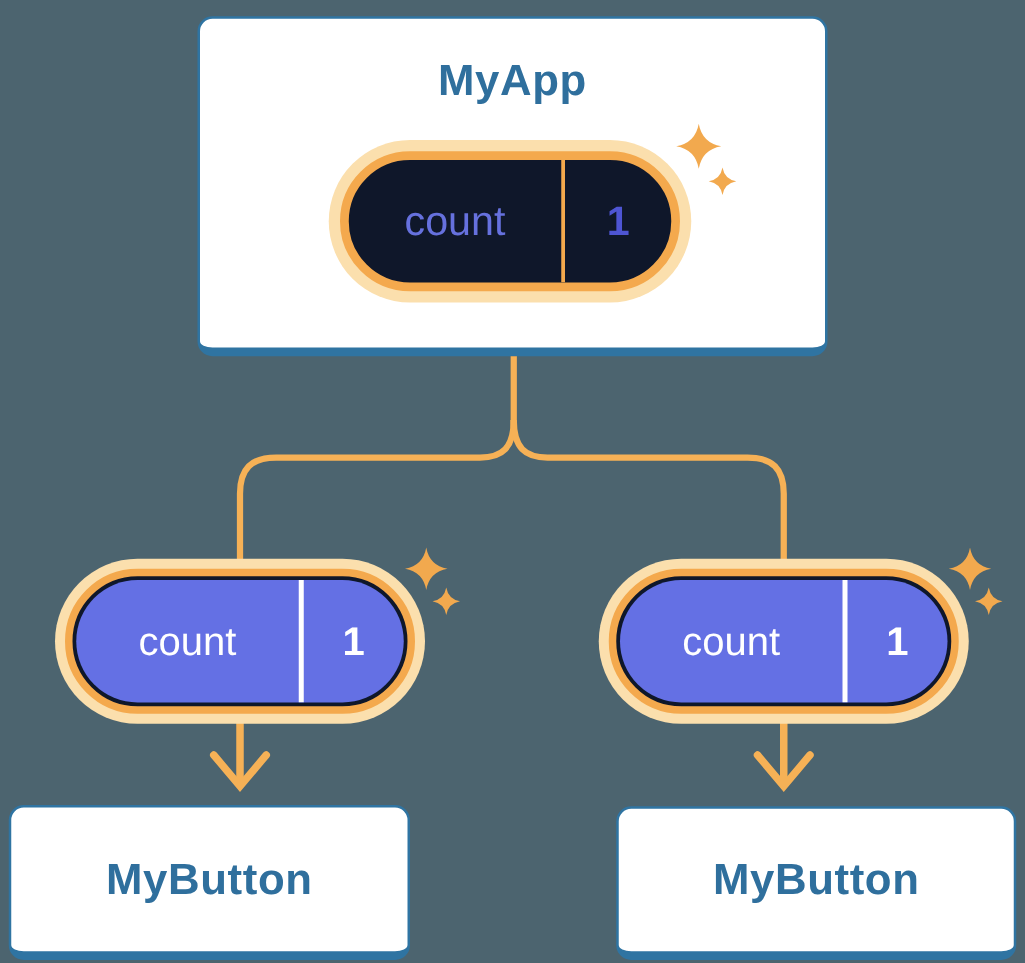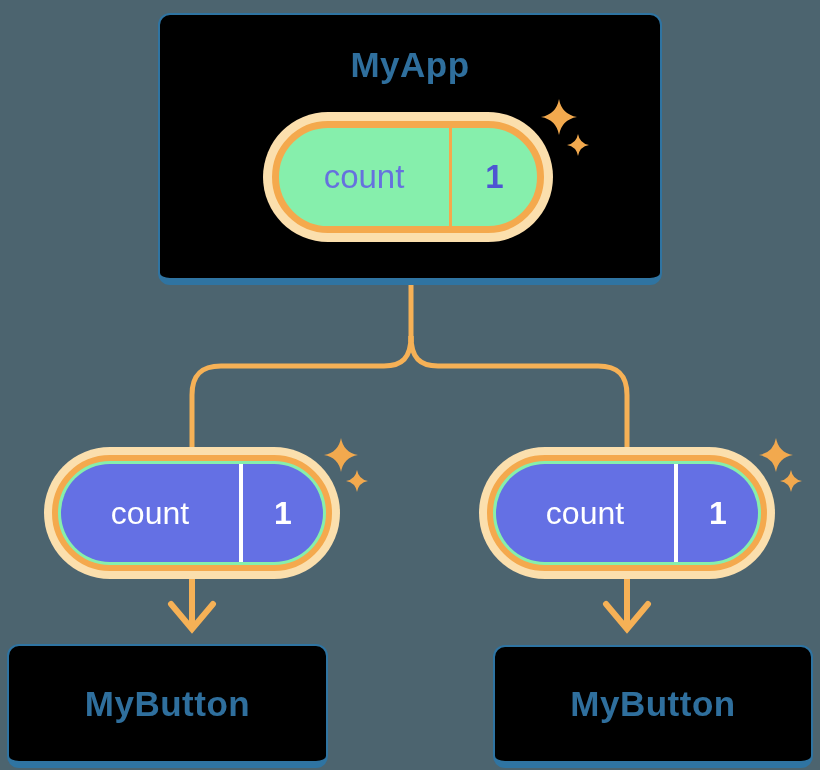--- a/index.html
+++ b/index.html
@@ -10,21 +10,21 @@
   .stage {
     position: relative;
     width: 820px;
     height: 770px;
     background: #4C646F;
     overflow: hidden;
   }
   .card {
     position: absolute;
     box-sizing: border-box;
-    background: #000000;
+    background: #ffffff;
     border: 2px solid #2F74A2;
     border-bottom-width: 7px;
     border-radius: 12px;
   }
   #card-root  { left:158px; top:13px;  width:504px; height:272px; }
   #card-child-0 { left:7px;   top:644px; width:321px; height:124px;
     display:flex; align-items:center; justify-content:center; }
   #card-child-1 { left:493px; top:645px; width:320px; height:123px;
     display:flex; align-items:center; justify-content:center; }
   .node-title {
@@ -49,21 +49,21 @@
     background:#FBDFAD;
     border-radius:999px;
   }
   #pill-root  { left:263px; top:112px; width:290px; height:130px; padding:9px; }
   #pill-child-0 { left:44px;  top:447px; width:296px; height:132px; padding:8px; }
   #pill-child-1 { left:479px; top:447px; width:296px; height:132px; padding:8px; }
 
   .pill-ring {
     box-sizing:border-box;
     width:100%; height:100%;
-    background:#86efac;
+    background:#0f172a;
     border:7px solid #F4A94D;
     border-radius:999px;
     display:flex;
     overflow:hidden;
   }
   .pill-child .pill-ring { border-width:6px; padding:3px; }
 
   
   .state-inner { display:flex; width:100%; height:100%; }
   .state-inner .pill-label {

